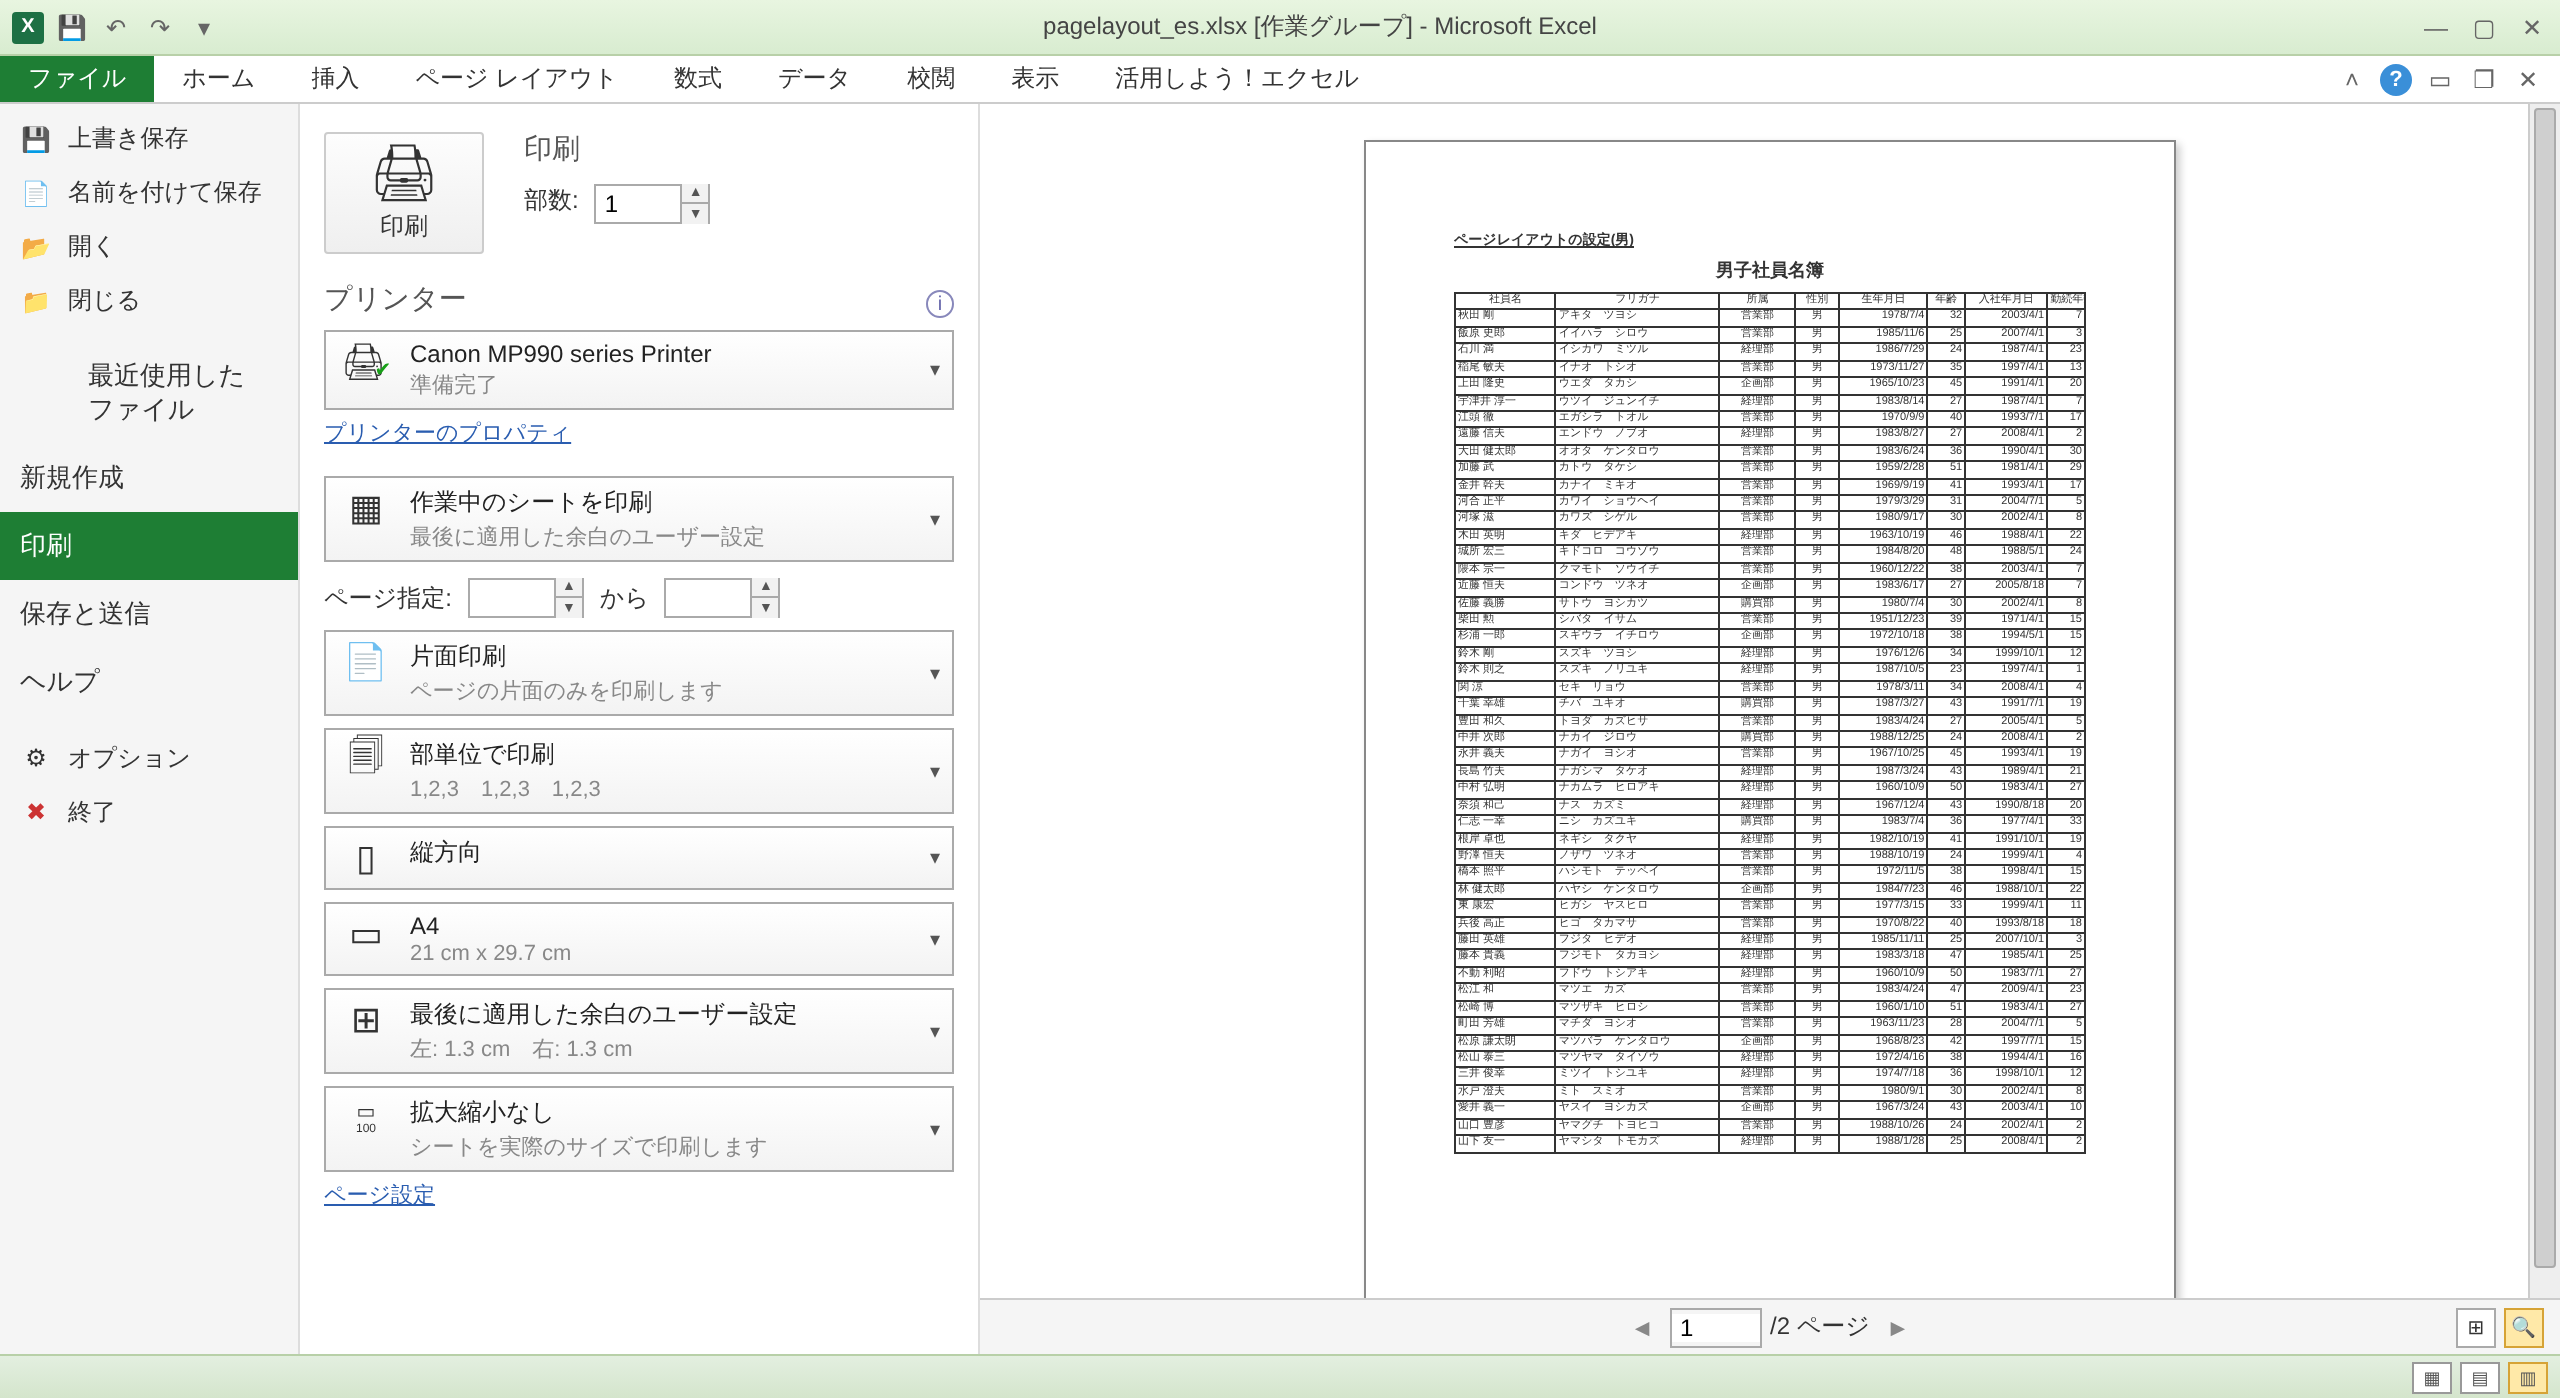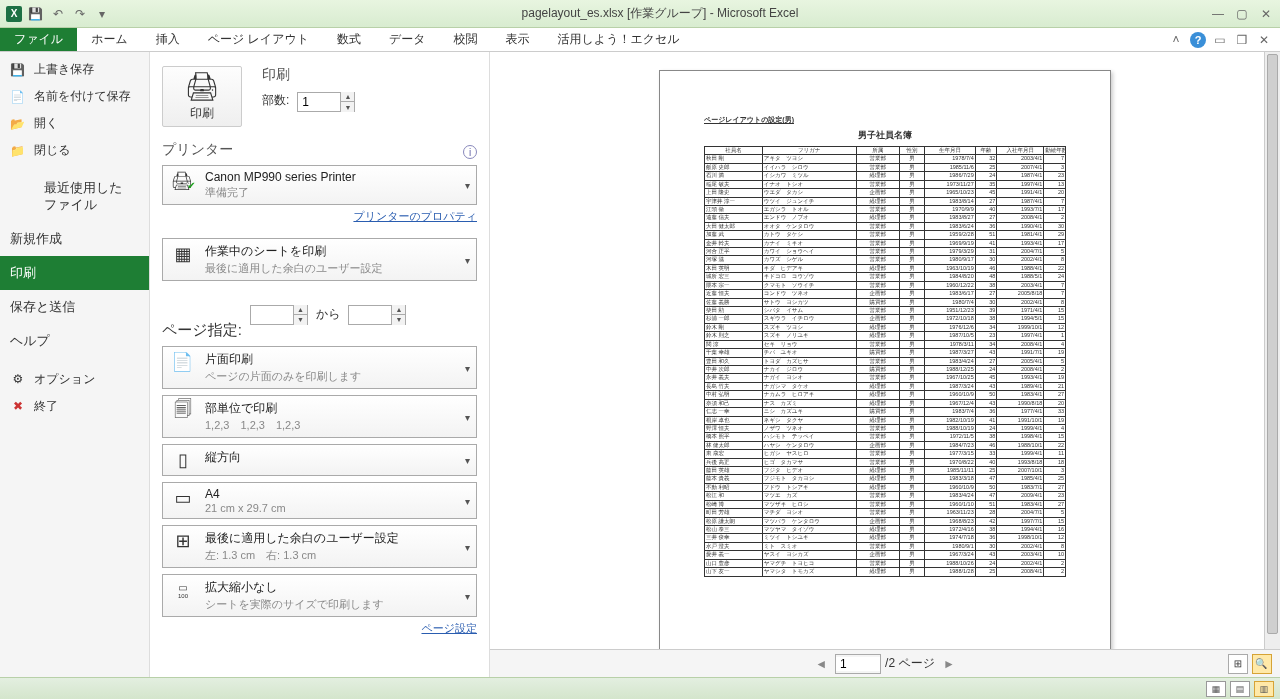--- a/index.html
+++ b/index.html
@@ -42,28 +42,28 @@
 
 .printer-section, .settings-section { margin-top:14px; }
 .printer-head { display:flex; justify-content:space-between; align-items:flex-end; }
 .info-icon { width:14px; height:14px; border:1px solid #88b; color:#66a; border-radius:50%; font-size:10px; display:flex; align-items:center; justify-content:center; }
 .dropdown { border:1px solid #aaa; background:linear-gradient(#fff,#f3f3f3); margin-top:6px; padding:4px 22px 4px 6px; position:relative; cursor:pointer; display:flex; align-items:flex-start; gap:8px;}
 .dropdown::after { content:"▾"; position:absolute; right:6px; top:50%; transform:translateY(-50%); color:#555; font-size:10px;}
 .dropdown .dd-icon { width:28px; height:22px; display:flex; align-items:center; justify-content:center; font-size:18px; flex-shrink:0;}
 .dropdown .dd-text { display:flex; flex-direction:column; }
 .dropdown .dd-title { font-size:12px; color:#222; }
 .dropdown .dd-sub { font-size:11px; color:#888; margin-top:1px;}
-.right-link { text-align:right; margin-top:4px; }
+.right-link { margin-top:4px; }
 .right-link a { color:#2a5db0; font-size:11px; text-decoration:underline; cursor:pointer;}
 .page-range { display:flex; align-items:center; gap:8px; margin-top:8px;}
-.page-range label { font-size:15px;margin-top:32px; }
+.page-range label { font-size:12px; }
 .small-spin { width:58px; }
 
 .preview-panel { flex:1; background:#fff; position:relative; display:flex; justify-content:center; align-items:flex-start; padding:18px 0; }
-.page-preview { width:452px; height:584px; background:#fff; border:1px solid #888; box-shadow:2px 2px 4px rgba(0,0,0,.2); padding:44px 44px; font-size:6px; position:relative;}
+.page-preview { width:406px; height:584px; background:#fff; border:1px solid #888; box-shadow:2px 2px 4px rgba(0,0,0,.2); padding:44px 44px; font-size:6px; position:relative;}
 .page-preview .header { text-align:left; font-size:7px; margin-bottom:4px; font-weight:bold; text-decoration:underline;}
 .page-preview .title { text-align:center; font-size:9px; margin-bottom:4px; font-weight:bold;}
 .preview-table { width:100%; border-collapse:collapse; font-size:5.5px; table-layout:fixed;}
 .preview-table th, .preview-table td { border:0.5px solid #333; padding:0 1px; white-space:nowrap; overflow:hidden; line-height:1.35; }
 .preview-table th { background:#fff; font-weight:normal;}
 .preview-table td.r { text-align:right; }
 .preview-table td.c, .preview-table th { text-align:center; }
 .vscroll { position:absolute; right:0; top:0; width:16px; height:100%; background:#eee; border-left:1px solid #ccc;}
 .vscroll .thumb { position:absolute; left:2px; right:2px; top:2px; height:580px; background:#cfcfcf; border:1px solid #aaa; border-radius:2px;}
 

